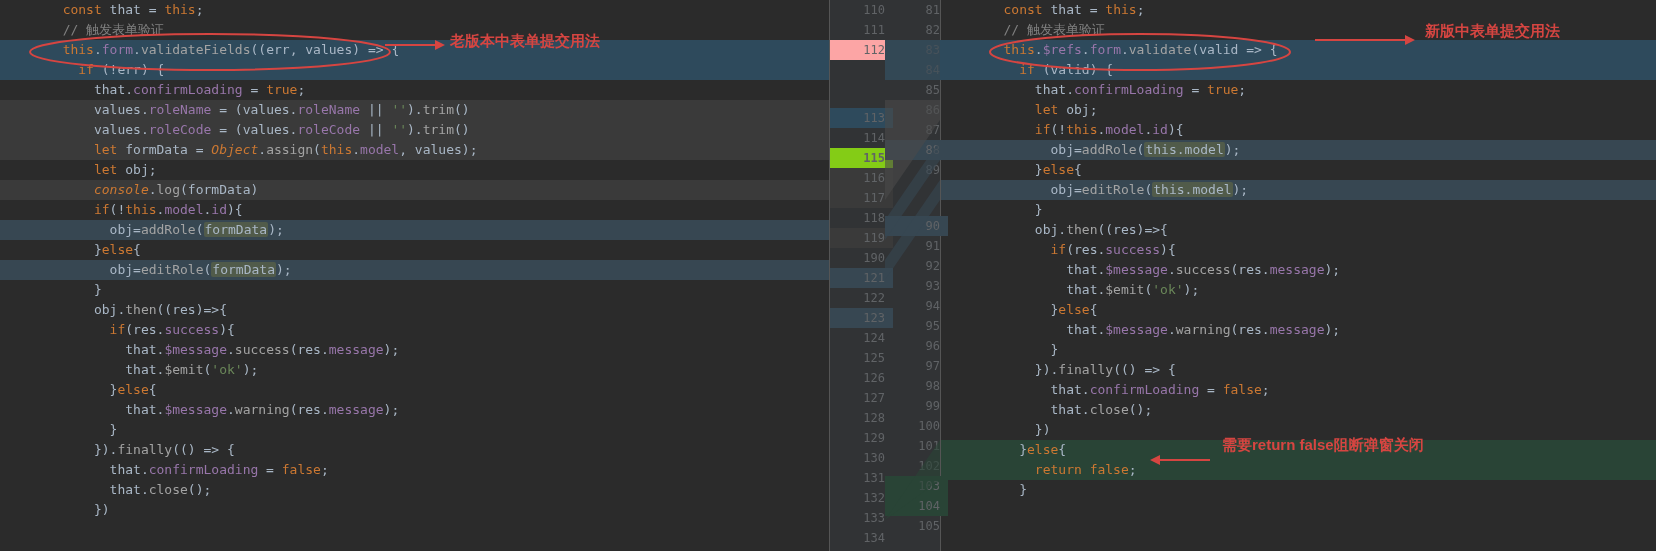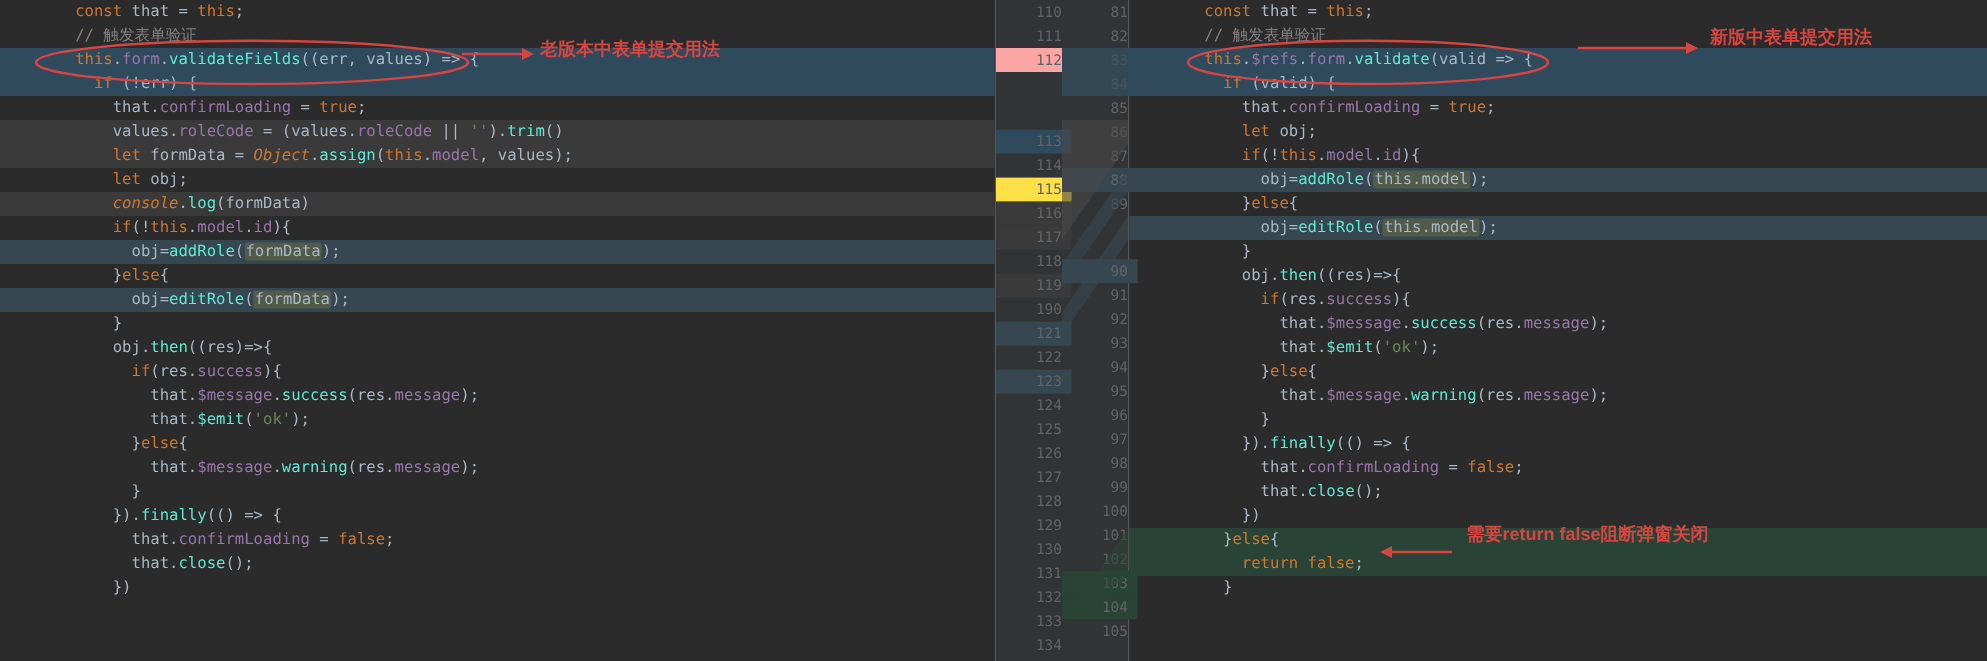--- a/index.html
+++ b/index.html
@@ -13,41 +13,42 @@
   .code{padding-left:0}
   .ln{width:55px;text-align:right;padding-right:8px;color:#606366;height:20px;line-height:20px;font-size:12px}
   .bg-none{}
   .bg-mod{background:#374752}
   .bg-modline{background:#2e4a5c}
   .bg-gray{background:#3a3a3a}
   .bg-add{background:#294436}
   .kw{color:#cc7832}
   .str{color:#6a8759}
   .prop{color:#9876aa}
-  .fn{color:#5eead4}
+  .fn{color:#a3a3a3}
   .cmt{color:#808080}
   .ident{color:#a9b7c6}
   .builtin{color:#cc7832;font-style:italic}
   .hlword{background:#515b4a;border-radius:2px;padding:0 1px}
   .annotation{position:absolute;pointer-events:none;z-index:50}
   .anno-text{color:#d64541;font-size:15px;font-weight:bold;font-family:"Microsoft YaHei",sans-serif}
   .arrow-svg{position:absolute}
   .ribbon{position:absolute;opacity:0.6}
 </style>
 </head>
 <body>
 
 <div class="diff-view">
 
   <div class="pane left" id="left-pane">
       <div class="line bg-none"><span class="code">        <span class="kw">const</span><span class="ident"> that = </span><span class="kw">this</span><span class="ident">;</span></span></div>
       <div class="line bg-none"><span class="code">        <span class="cmt">// 触发表单验证</span></span></div>
       <div class="line bg-modline"><span class="code">        <span class="kw">this</span><span class="ident">.</span><span class="prop">form</span><span class="ident">.</span><span class="fn">validateFields</span><span class="ident">((</span><span class="ident">err</span><span class="ident">, </span><span class="ident">values</span><span class="ident">) =&gt; {</span></span></div>
       <div class="line bg-modline"><span class="code">          <span class="kw">if</span><span class="ident"> (!</span><span class="ident">err</span><span class="ident">) {</span></span></div>
       <div class="line bg-none"><span class="code">            <span class="ident">that.</span><span class="prop">confirmLoading</span><span class="ident"> = </span><span class="kw">true</span><span class="ident">;</span></span></div>
+      <div class="line bg-gray"><span class="code">            <span class="ident">values.</span><span class="prop">roleName</span><span class="ident"> = (values.</span><span class="prop">roleName</span><span class="ident"> || </span><span class="str">''</span><span class="ident">).</span><span class="fn">trim</span><span class="ident">()</span></span></div>
       <div class="line bg-gray"><span class="code">            <span class="ident">values.</span><span class="prop">roleCode</span><span class="ident"> = (values.</span><span class="prop">roleCode</span><span class="ident"> || </span><span class="str">''</span><span class="ident">).</span><span class="fn">trim</span><span class="ident">()</span></span></div>
       <div class="line bg-gray"><span class="code">            <span class="kw">let</span><span class="ident"> formData = </span><span class="builtin">Object</span><span class="ident">.</span><span class="fn">assign</span><span class="ident">(</span><span class="kw">this</span><span class="ident">.</span><span class="prop">model</span><span class="ident">, values);</span></span></div>
       <div class="line bg-none"><span class="code">            <span class="kw">let</span><span class="ident"> obj;</span></span></div>
       <div class="line bg-gray"><span class="code">            <span class="builtin">console</span><span class="ident">.</span><span class="fn">log</span><span class="ident">(formData)</span></span></div>
       <div class="line bg-none"><span class="code">            <span class="kw">if</span><span class="ident">(!</span><span class="kw">this</span><span class="ident">.</span><span class="prop">model</span><span class="ident">.</span><span class="prop">id</span><span class="ident">){</span></span></div>
       <div class="line bg-mod"><span class="code">              <span class="ident">obj=</span><span class="fn">addRole</span><span class="ident">(</span><span class="hlword">formData</span><span class="ident">);</span></span></div>
       <div class="line bg-none"><span class="code">            <span class="ident">}</span><span class="kw">else</span><span class="ident">{</span></span></div>
       <div class="line bg-mod"><span class="code">              <span class="ident">obj=</span><span class="fn">editRole</span><span class="ident">(</span><span class="hlword">formData</span><span class="ident">);</span></span></div>
       <div class="line bg-none"><span class="code">            <span class="ident">}</span></span></div>
       <div class="line bg-none"><span class="code">            <span class="ident">obj.</span><span class="fn">then</span><span class="ident">((res)=&gt;{</span></span></div>
@@ -63,21 +64,21 @@
       <div class="line bg-none"><span class="code">            <span class="ident">})</span></span></div>
     </div>
 
   <div class="gutter-strip">
     <div class="gutter-col" id="gutter-left">
         <div class="ln">110</div>
         <div class="ln">111</div>
         <div class="ln" style="background: #fca5a5;">112</div>
         <div class="ln" style="background: rgb(46, 74, 92); margin-top: 48px;">113</div>
         <div class="ln">114</div>
-        <div class="ln" style="background: #fde047;">115</div>
+        <div class="ln" style="background: #84cc16; font-weight: bold;">115</div>
         <div class="ln" style="background: rgb(58, 58, 58);">116</div>
         <div class="ln" style="background: rgb(58, 58, 58);">117</div>
         <div class="ln">118</div>
         <div class="ln" style="background: rgb(58, 58, 58);">119</div>
         <div class="ln">190</div>
         <div class="ln" style="background: rgb(55, 71, 82);">121</div>
         <div class="ln">122</div>
         <div class="ln" style="background: rgb(55, 71, 82);">123</div>
         <div class="ln">124</div>
         <div class="ln">125</div>

